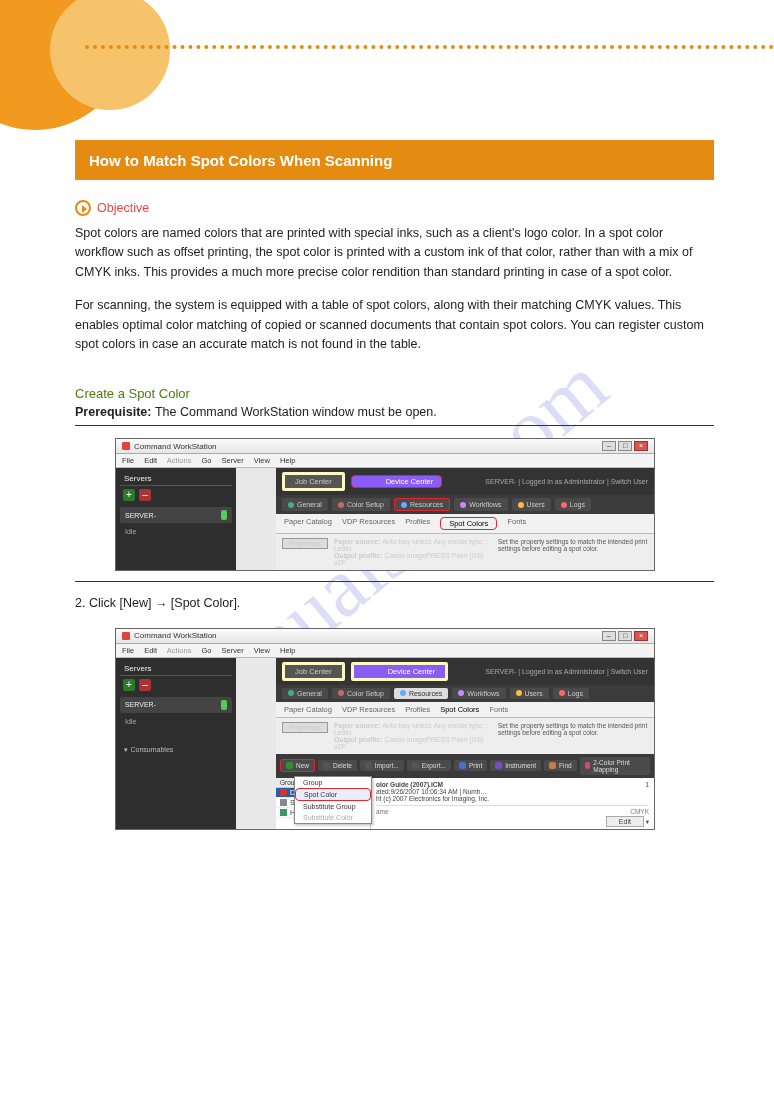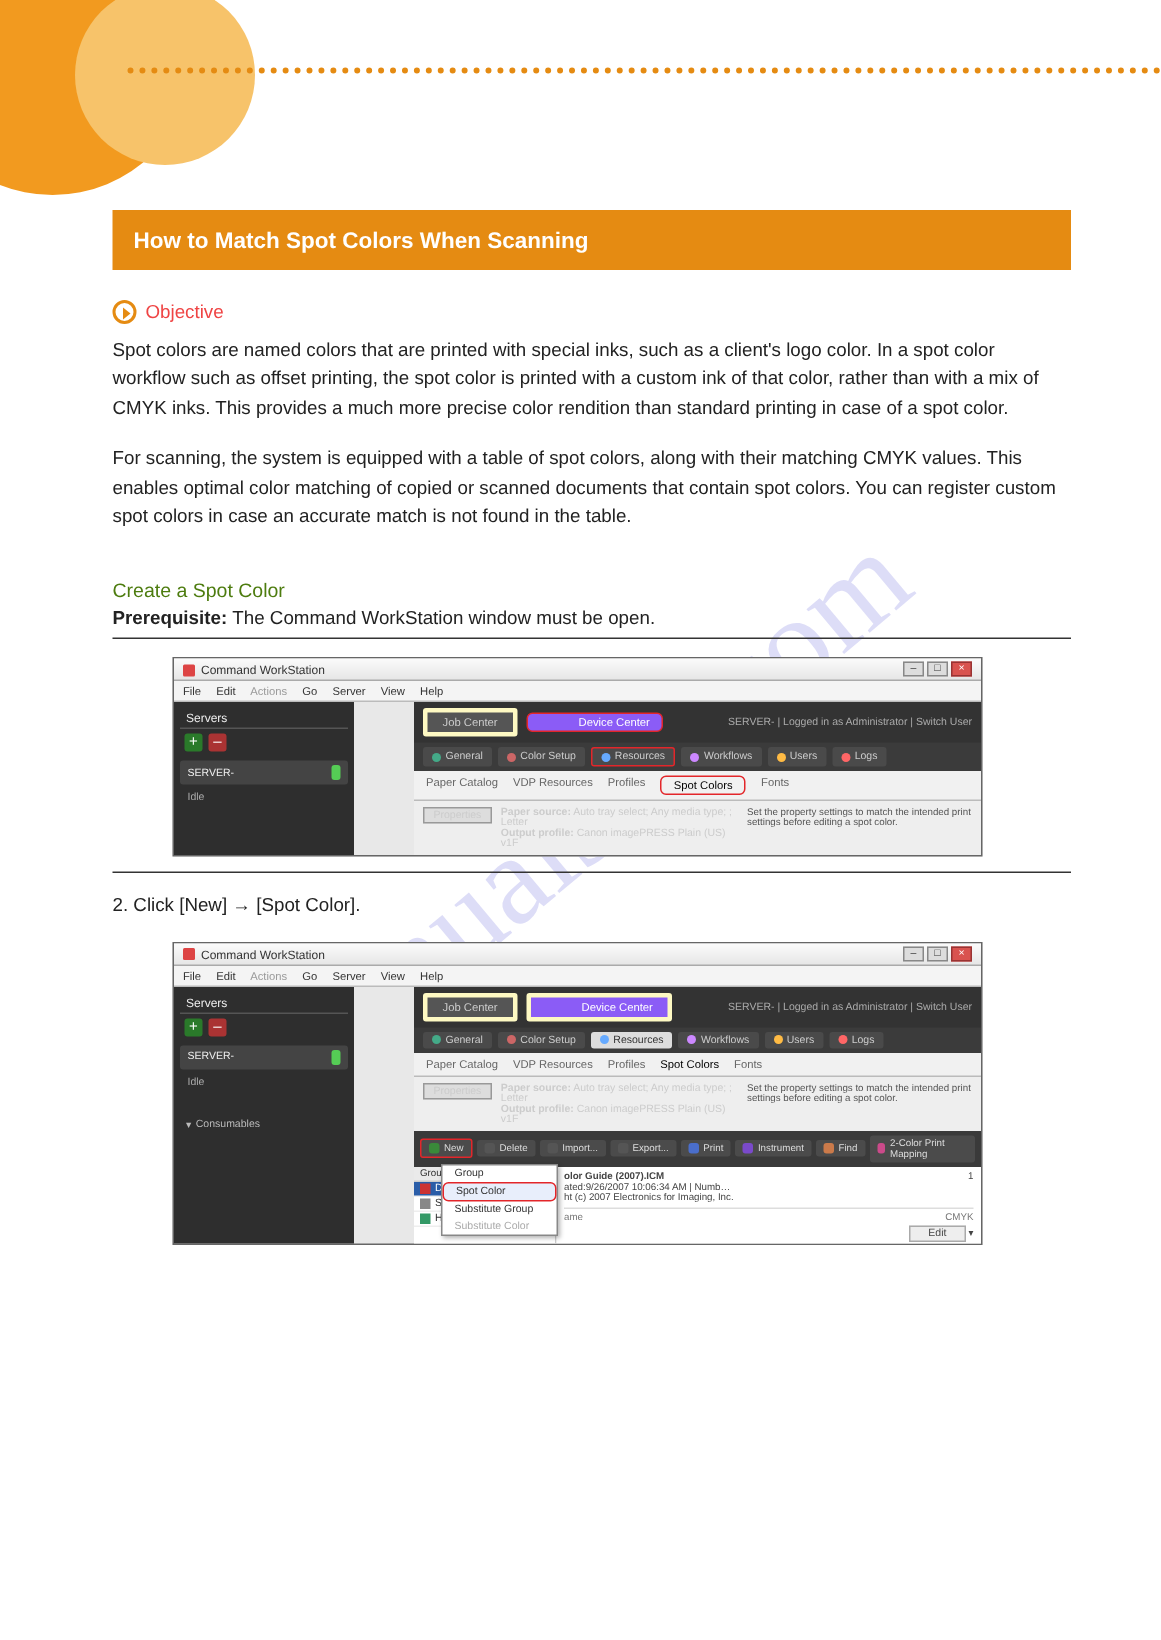--- a/index.html
+++ b/index.html
@@ -20,21 +20,21 @@
   .arrow-text { font-size: 12.5px; color: #ef4444; }
   .paragraph { font-size: 12.5px; line-height: 1.55; margin: 6px 0 14px; color: #222; }
 
   .section-title { font-size: 13px; color: #4d7c0f; margin-top: 32px; margin-bottom: 4px; font-weight: normal; }
   .section-sub { font-size: 12.5px; margin-bottom: 6px; }
   .section-sub .bold { font-weight: bold; }
   hr.sep { border: none; border-top: 1px solid #333; margin: 6px 0 12px; }
 
   
   .screenshot { border: 1px solid #666; width: 540px; margin: 6px 0 10px 40px; font-size: 7px; color: #ccc; background: #e8e8e8; }
-  .ss-titlebar { background: linear-gradient(#fbfbfb,#e6e6e6); color: #333; font-size: 8px; padding: 2px 6px; display: flex; justify-content: space-between; align-items: flex-end; border-bottom: 1px solid #aaa; }
+  .ss-titlebar { background: linear-gradient(#fbfbfb,#e6e6e6); color: #333; font-size: 8px; padding: 2px 6px; display: flex; justify-content: space-between; align-items: center; border-bottom: 1px solid #aaa; }
   .ss-title-left { display:flex; align-items:center; gap:4px; }
   .ss-tricon { width:8px; height:8px; background:#d44; border-radius:1px; }
   .ss-winbtns { display:flex; gap:2px; }
   .ss-winbtn { width:14px; height:10px; background:#ddd; border:1px solid #888; font-size:7px; line-height:8px; text-align:center; }
   .ss-winbtn.close { background:#d9534f; color:#fff; border-color:#933; }
   .ss-menubar { background:#f4f4f4; color:#333; font-size:7.5px; padding:2px 6px; border-bottom:1px solid #bbb; }
   .ss-menubar span { margin-right:8px; }
   .ss-menubar .dim { color:#9a9a9a; }
   .ss-dark { background:#333; }
   .ss-toprow { display:flex; align-items:center; justify-content:flex-start; padding:4px 6px; gap:6px; }

